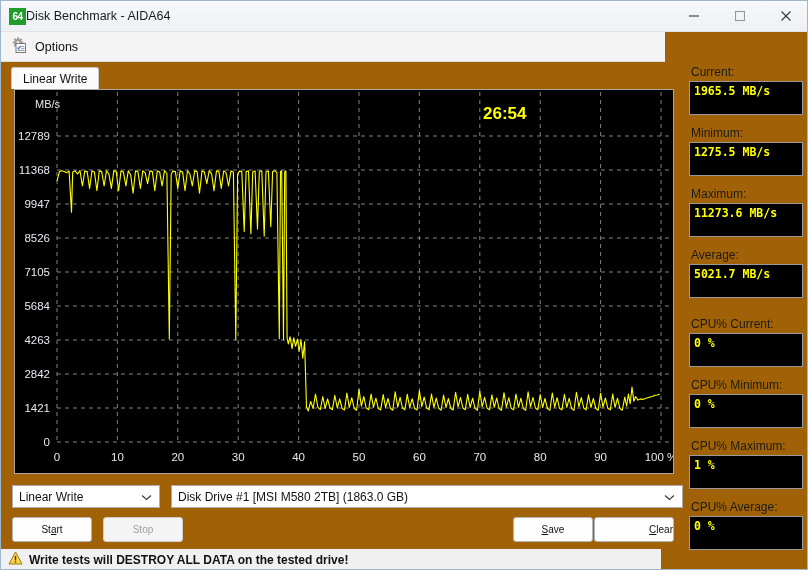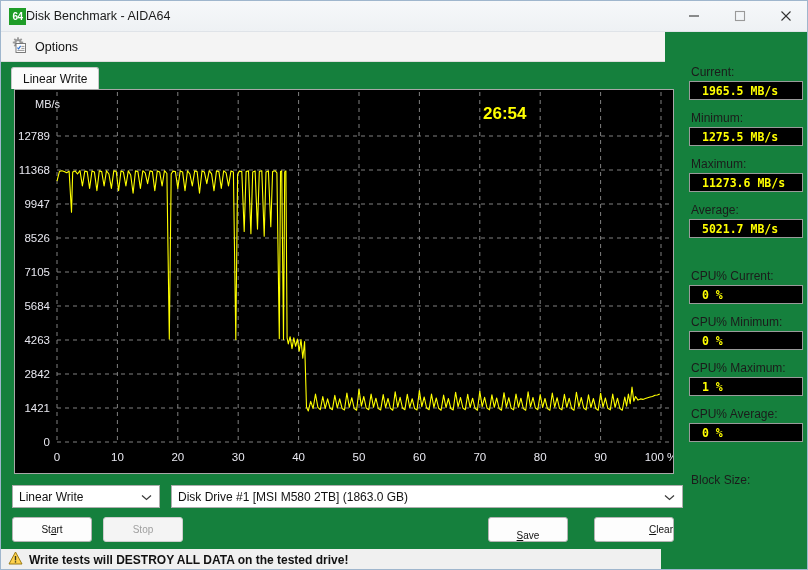--- a/index.html
+++ b/index.html
@@ -6,21 +6,21 @@
   html, body {
     margin: 0; padding: 0;
     width: 808px; height: 570px;
     overflow: hidden;
     font-family: "Liberation Sans", sans-serif;
     background: #f0f0f0;
   }
   #app {
     position: relative;
     width: 808px; height: 570px;
-    background: #15803d;
+    background: #a16207;
     border: 1px solid #9fb6cd;
     overflow: hidden;
   }
 
   
   #titlebar {
     position: absolute; left: 0; top: 0;
     width: 808px; height: 31px;
     background: linear-gradient(#f6f8fa, #eef1f4);
     border-bottom: 1px solid #dfe3e8;
@@ -90,27 +90,27 @@
     width: 114px;
   }
   .stat-label {
     font-size: 12px; color: #1b1b1b;
     margin: 0 0 2px 2px;
   }
   .stat-value {
     background: #000; color: #ffff00;
     font-family: "DejaVu Sans Mono", monospace;
     font-weight: bold; font-size: 11.5px;
-    height: 19px; line-height: 19px;
-    padding-left: 12px;
+    height: 34px; line-height: 19px;
+    padding-left: 4px;
     border: 1px solid #9a9a9a;
     margin-bottom: 11px;
     overflow: hidden; white-space: nowrap;
   }
-  .stat-group-gap { margin-bottom: 31px; }
+  .stat-group-gap { margin-bottom: 19px; }
 
   
   #controls-row1 {
     position: absolute; left: 11px; top: 484px;
     width: 662px; height: 23px;
   }
   .combo {
     position: absolute; top: 0; height: 23px;
     background: #fff; border: 1px solid #adadad;
     display: flex; align-items: center;
@@ -134,21 +134,21 @@
     height: 25px; width: 80px;
     background: #fdfdfd;
     border: 1px solid #b4b4b4;
     border-radius: 3px;
     display: flex; align-items: center; justify-content: center;
     font-size: 10px; color: #111;
   }
   .btn.disabled { color: #a0a0a0; background: #f4f4f4; border-color: #cdcdcd; }
   #btn-start { left: 0; }
   #btn-stop  { left: 91px; }
-  #btn-save  { left: 476px; align-items: flex-end; }
+  #btn-save  { left: 501px; }
   #btn-clear { left: 582px; justify-content: flex-end; }
   .acc { text-decoration: underline; }
 
   
   #warning-bar {
     position: absolute; left: 0; top: 548px;
     width: 660px; height: 22px;
     display: flex; align-items: center;
     padding-left: 7px;
     background: #f0f0f0;

